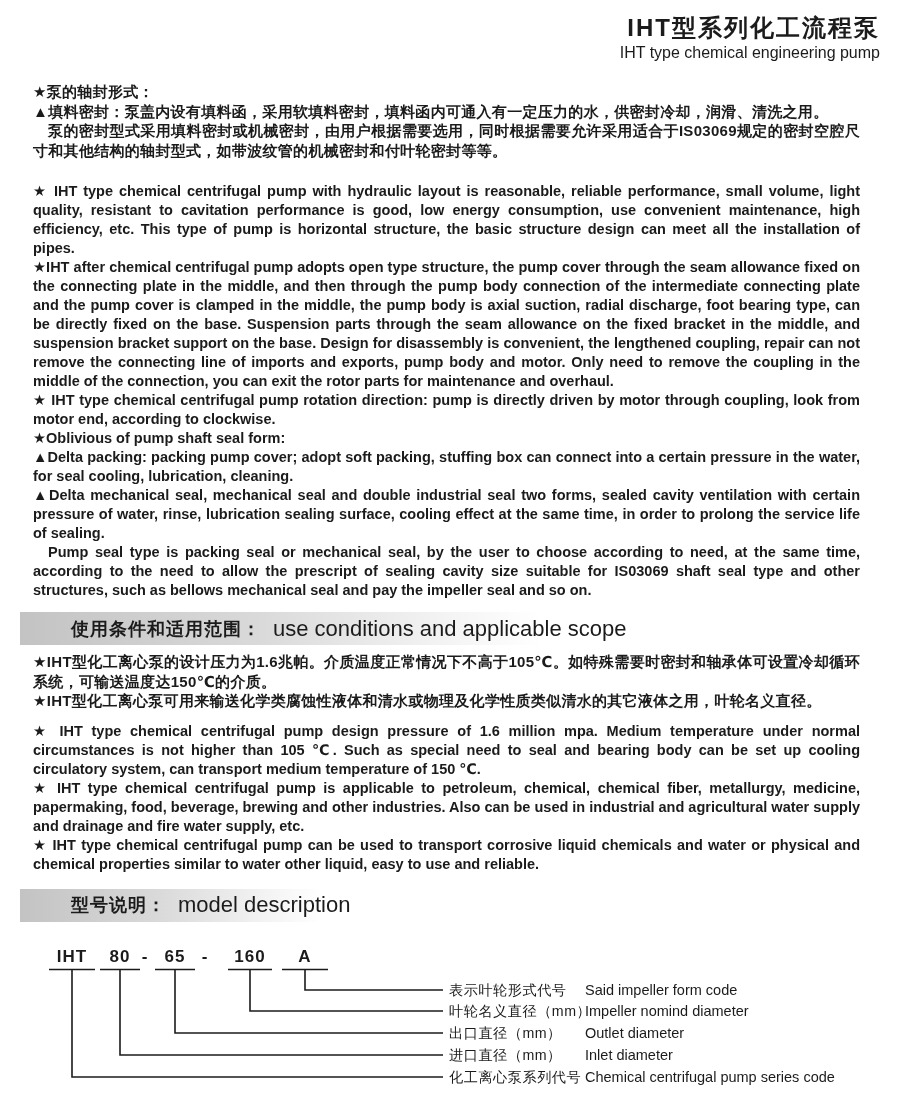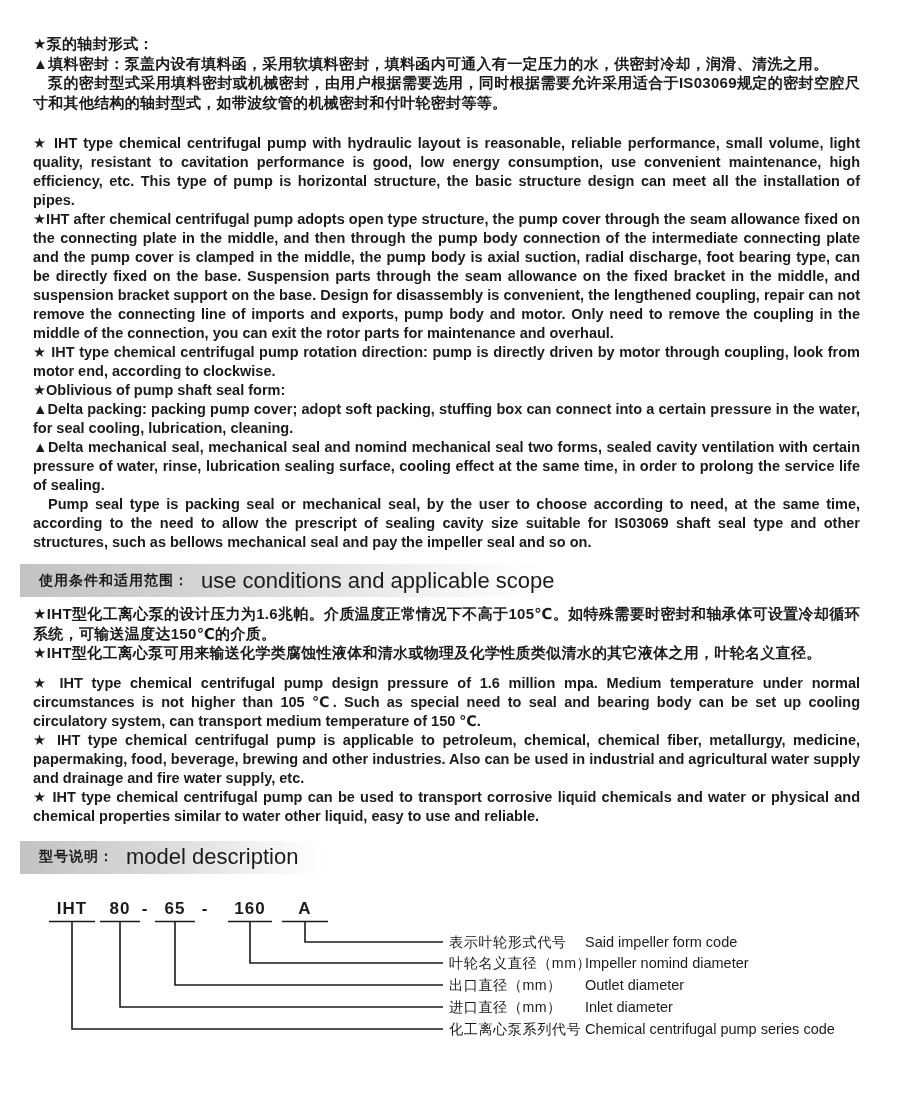--- a/index.html
+++ b/index.html
@@ -25,48 +25,52 @@
   section.textblock { margin-top:20px; }
   section.tight { margin-top:7px; }
 
   
   .section-bar {
     height:33px; display:flex; align-items:center;
     margin:12px 0 7px -13px; padding-left:19px;
     background:linear-gradient(to right,#c3c3c3 0%,#d9d9d9 28%,#f3f3f3 50%,#ffffff 62%);
   }
   .section-bar.short { width:470px; margin-top:15px; }
-  .bar-zh { font-size:14px; font-weight:bold; letter-spacing:1px; }
+  .bar-zh { font-size:18px; font-weight:bold; letter-spacing:1px;margin-left:32px; }
   .bar-en { font-size:22px; margin-left:12px; }
 
   
   .diagram { margin-top:20px; }
   .diagram svg { display:block; }
   .model-part { font-size:17px; font-weight:bold; letter-spacing:1px; }
   .legend-zh { font-size:14.2px; letter-spacing:0.5px; }
   .legend-en { font-size:14.5px; }
   .dline { stroke:#1b1b1b; stroke-width:1.6; fill:none; }
   text { fill:#1b1b1b; }
 </style>
 </head>
 <body>
 
 <div class="page">
 
+  <header class="title-block">
+    <div class="title-zh">IHT型系列化工流程泵</div>
+    <div class="title-en">IHT type chemical engineering pump</div>
+  </header>
 
   <section class="textblock">
     <p class="zh">★泵的轴封形式：</p>
     <p class="zh">▲填料密封：泵盖内设有填料函，采用软填料密封，填料函内可通入有一定压力的水，供密封冷却，润滑、清洗之用。</p>
     <p class="zh indent1">泵的密封型式采用填料密封或机械密封，由用户根据需要选用，同时根据需要允许采用适合于IS03069规定的密封空腔尺寸和其他结构的轴封型式，如带波纹管的机械密封和付叶轮密封等等。</p>
     <p class="en gap-top">★ IHT type chemical centrifugal pump with hydraulic layout is reasonable, reliable performance, small volume, light quality, resistant to cavitation performance is good, low energy consumption, use convenient maintenance, high efficiency, etc. This type of pump is horizontal structure, the basic structure design can meet all the installation of pipes.</p>
     <p class="en">★IHT after chemical centrifugal pump adopts open type structure, the pump cover through the seam allowance fixed on the connecting plate in the middle, and then through the pump body connection of the intermediate connecting plate and the pump cover is clamped in the middle, the pump body is axial suction, radial discharge, foot bearing type, can be directly fixed on the base. Suspension parts through the seam allowance on the fixed bracket in the middle, and suspension bracket support on the base. Design for disassembly is convenient, the lengthened coupling, repair can not remove the connecting line of imports and exports, pump body and motor. Only need to remove the coupling in the middle of the connection, you can exit the rotor parts for maintenance and overhaul.</p>
     <p class="en">★ IHT type chemical centrifugal pump rotation direction: pump is directly driven by motor through coupling, look from motor end, according to clockwise.</p>
     <p class="en">★Oblivious of pump shaft seal form:</p>
     <p class="en">▲Delta packing: packing pump cover; adopt soft packing, stuffing box can connect into a certain pressure in the water, for seal cooling, lubrication, cleaning.</p>
-    <p class="en">▲Delta mechanical seal, mechanical seal and nomind mechanical seal two forms, sealed cavity ventilation with certain pressure of water, rinse, lubrication sealing surface, cooling effect at the same time, in order to prolong the service life of sealing.</p>
+    <p class="en">▲Delta mechanical seal, mechanical seal and double industrial seal two forms, sealed cavity ventilation with certain pressure of water, rinse, lubrication sealing surface, cooling effect at the same time, in order to prolong the service life of sealing.</p>
     <p class="en indent1">Pump seal type is packing seal or mechanical seal, by the user to choose according to need, at the same time, according to the need to allow the prescript of sealing cavity size suitable for IS03069 shaft seal type and other structures, such as bellows mechanical seal and pay the impeller seal and so on.</p>
   </section>
 
   <div class="section-bar">
     <span class="bar-zh">使用条件和适用范围：</span>
     <span class="bar-en">use conditions and applicable scope</span>
   </div>
 
   <section class="tight">
     <p class="zh">★IHT型化工离心泵的设计压力为1.6兆帕。介质温度正常情况下不高于105℃。如特殊需要时密封和轴承体可设置冷却循环系统，可输送温度达150℃的介质。</p>

